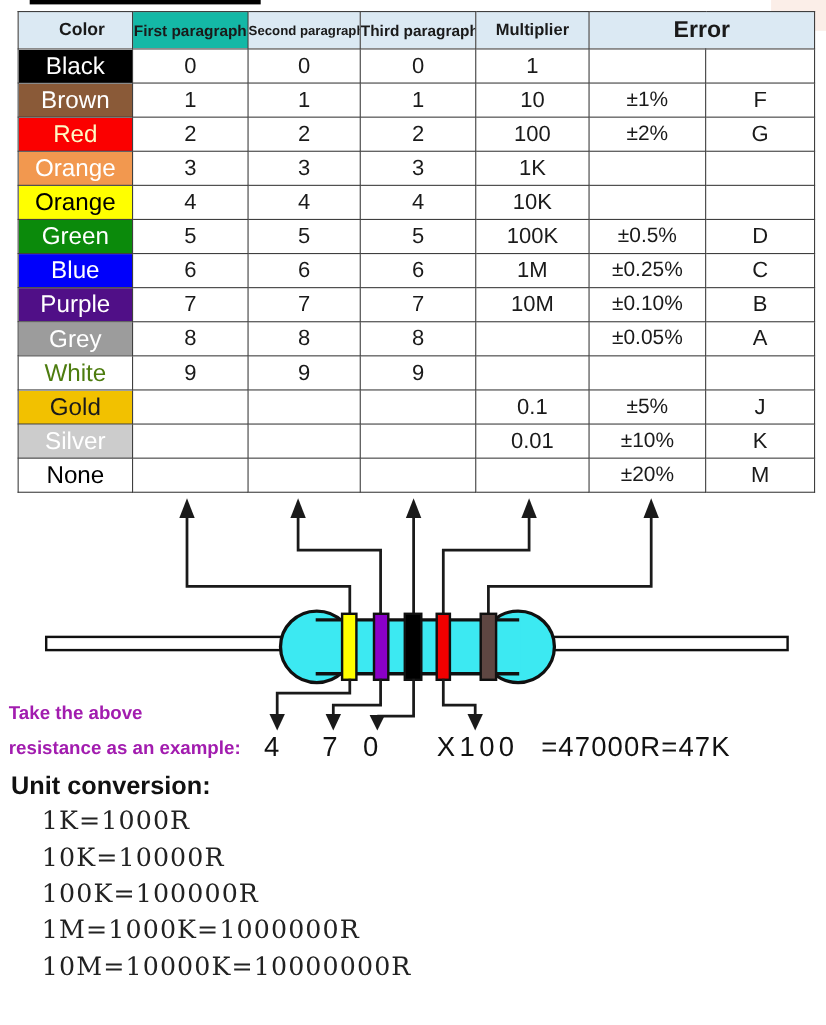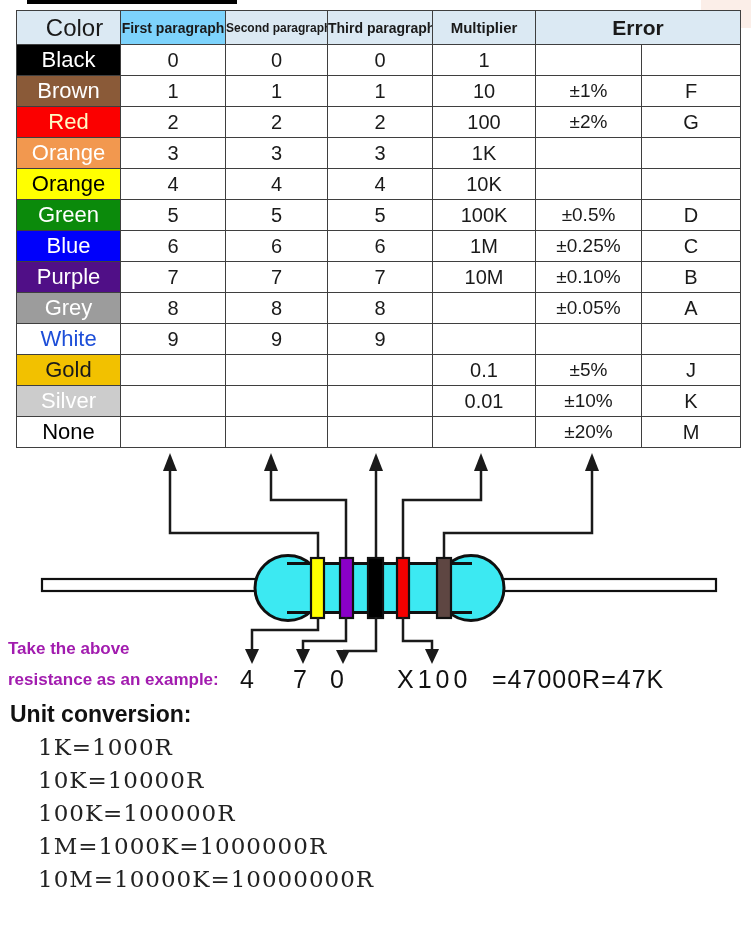--- a/index.html
+++ b/index.html
@@ -6,21 +6,21 @@
   body { background:#ffffff; font-family:"Liberation Sans", sans-serif; }
   .canvas { position:relative; width:751px; height:932px; background:#ffffff; overflow:hidden; }
 
   .top-bar { position:absolute; left:27px; top:0; width:210px; height:4px; background:#000; }
   .top-tint { position:absolute; left:701px; top:0; width:50px; height:28px; background:#fbeee8; }
 
   table.cc { position:absolute; left:16px; top:10px; width:724px; border-collapse:collapse; table-layout:fixed; }
   table.cc th, table.cc td { border:1.6px solid #3f3f3f; text-align:center; vertical-align:middle; color:#1a1a1a; overflow:hidden; white-space:nowrap; }
   table.cc thead tr { height:34px; background:#dbe9f3; }
   table.cc tbody tr { height:31px; }
-  th.h-color { font-size:24px; font-weight:normal;padding-left:12px; }
+  th.h-color { font-size:16px; font-weight:bold;padding-left:12px; }
   th.h-first, th.h-third { font-size:14px; font-weight:bold; }
   th.h-second { font-size:12px; font-weight:bold; }
   th.h-mult { font-size:15px; font-weight:bold; }
   th.h-error { font-size:21px; font-weight:bold; }
   td.c-name { font-size:22px; }
   td.c-num { font-size:20px; }
   td.c-tol { font-size:19px; }
 
   svg.diagram { position:absolute; left:0; top:0; width:751px; height:932px; pointer-events:none; }
 
@@ -53,21 +53,21 @@
         <col style="width:105px">
         <col style="width:102px">
       <col style="width:105px">
         <col style="width:103px">
         <col style="width:106px">
         <col style="width:99px">
     </colgroup>
     <thead>
         <tr>
           <th class="h-color" style="background: rgb(219, 233, 243);">Color</th>
-          <th class="h-first" style="background: #7dd3fc;">First paragraph</th>
+          <th class="h-first" style="background: #14b8a6;">First paragraph</th>
           <th class="h-second" style="background: rgb(219, 233, 243);">Second paragraph</th>
           <th class="h-third" style="background: rgb(219, 233, 243);">Third paragraph</th>
           <th class="h-mult" style="background: rgb(219, 233, 243);">Multiplier</th>
           <th class="h-error" colspan="2" style="background: rgb(219, 233, 243);">Error</th>
         </tr>
       </thead>
     <tbody>
         <tr>
           <td class="c-name" style="background: rgb(0, 0, 0); color: rgb(255, 255, 255);">Black</td>
           <td class="c-num">0</td>
@@ -143,21 +143,21 @@
         <tr>
           <td class="c-name" style="background: rgb(156, 156, 156); color: rgb(255, 255, 255);">Grey</td>
           <td class="c-num">8</td>
           <td class="c-num">8</td>
           <td class="c-num">8</td>
           <td class="c-num"></td>
           <td class="c-tol">±0.05%</td>
           <td class="c-num">A</td>
         </tr>
         <tr>
-          <td class="c-name" style="background: rgb(255, 255, 255); color: #1d4ed8;">White</td>
+          <td class="c-name" style="background: rgb(255, 255, 255); color: #4d7c0f;">White</td>
           <td class="c-num">9</td>
           <td class="c-num">9</td>
           <td class="c-num">9</td>
           <td class="c-num"></td>
           <td class="c-tol"></td>
           <td class="c-num"></td>
         </tr>
         <tr>
           <td class="c-name" style="background: rgb(242, 193, 0); color: rgb(26, 26, 26);">Gold</td>
           <td class="c-num"></td>

